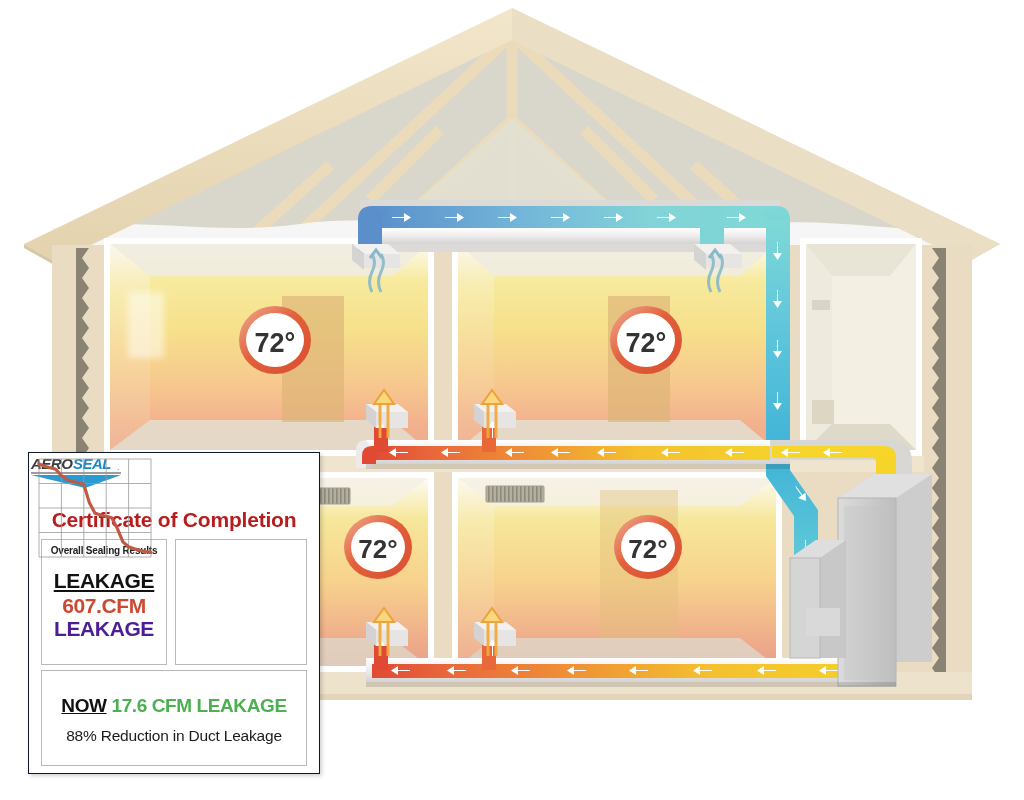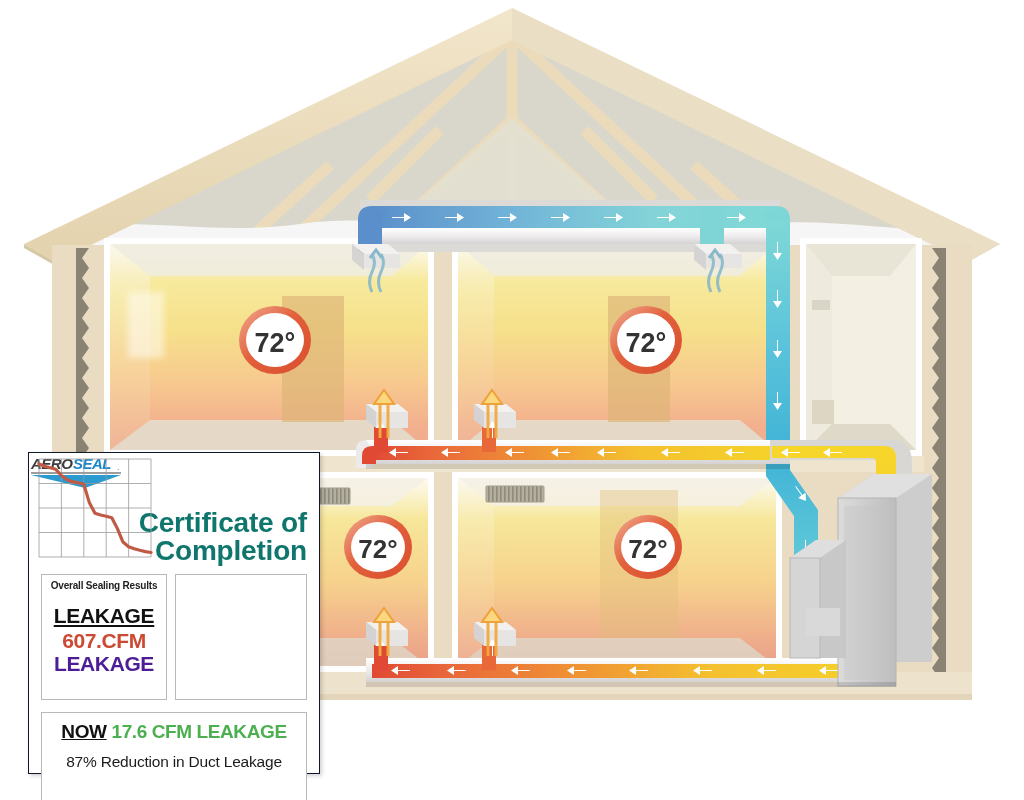--- a/index.html
+++ b/index.html
@@ -14,37 +14,37 @@
   
   .cert{
     position:absolute;left:28px;top:452px;width:292px;height:322px;
     background:#ffffff;border:1px solid #0f172a;
     box-shadow:2px 2px 4px rgba(0,0,0,.18);
     box-sizing:border-box;padding:8px 12px 10px 12px;
     z-index:40;
   }
   .cert-logo{height:38px;display:flex;align-items:center;justify-content:center;margin-top:4px;}
   .cert-title{
-    text-align:right;font-size:28px;font-weight:bold;color:#0f766e;
+    text-align:center;font-size:21px;font-weight:bold;color:#b91c1c;
     letter-spacing:-.2px;margin:6px 0 9px 0;line-height:1;
   }
   .cert-row{display:flex;gap:8px;height:126px;}
   .panel{border:1px solid #b9b9b9;background:#fff;box-sizing:border-box;}
   .panel-left{width:126px;padding:5px 4px 0 4px;text-align:center;}
   .panel-right{flex:1;padding:6px;display:flex;align-items:center;justify-content:center;}
   .osr{font-size:10px;color:#222;font-weight:bold;line-height:1.1;letter-spacing:-.2px;}
   .before{
     font-size:21px;font-weight:bold;color:#111;text-decoration:underline;
     margin-top:14px;line-height:1.05;letter-spacing:-.3px;
   }
   .cfm{font-size:21px;font-weight:bold;color:#cc4a33;line-height:1.1;letter-spacing:-.4px;margin-top:2px;}
   .leak{font-size:21px;font-weight:bold;color:#4c1d95;line-height:1.1;letter-spacing:-.4px;}
   .panel-bottom{
-    margin-top:12px;border:1px solid #b9b9b9;background:#fff;box-sizing:border-box;
-    padding:8px 6px 10px 6px;text-align:center;height:96px;
+    margin-top:5px;border:1px solid #b9b9b9;background:#fff;box-sizing:border-box;
+    padding:24px 6px 10px 6px;text-align:center;height:96px;
   }
   .now-line{font-size:19px;font-weight:bold;line-height:1.15;letter-spacing:-.4px;white-space:nowrap;}
   .now-word{color:#111;text-decoration:underline;}
   .now-val{color:#4caf50;}
   .corr{font-size:15.5px;color:#1b1b1b;line-height:1.28;margin-top:9px;letter-spacing:-.2px;}
 </style>
 </head>
 <body>
 
 <div id="stage">
@@ -589,18 +589,18 @@
           </svg>
       </div>
     </div>
 
     <div class="panel-bottom">
       <div class="now-line">
         <span class="now-word">NOW</span>
         <span class="now-val">17.6 CFM LEAKAGE</span>
       </div>
       <div class="corr">
-        <div>87% Reduction in Duct Leakage</div>
+        <div>88% Reduction in Duct Leakage</div>
       </div>
     </div>
   </div>
 
 </div>
 
 </body></html>

